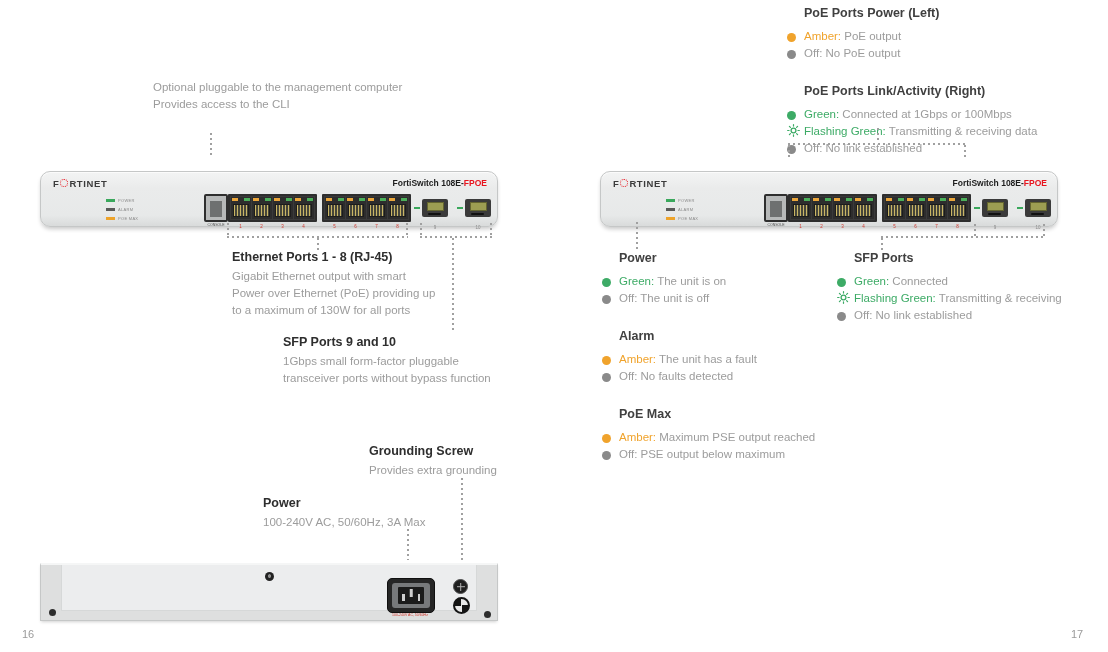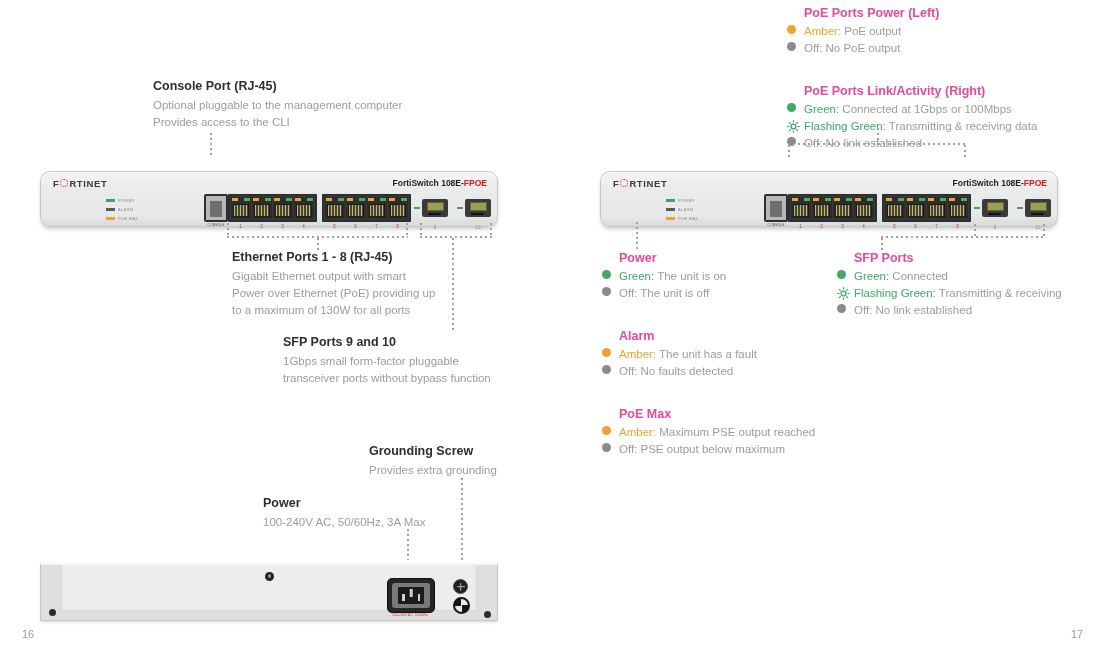--- a/index.html
+++ b/index.html
@@ -5,23 +5,23 @@
   html,body{margin:0;padding:0;background:#ffffff;font-family:"Liberation Sans","DejaVu Sans",sans-serif;}
   .canvas{position:relative;width:1108px;height:652px;background:#fff;overflow:hidden;}
 
   
   .note{position:absolute;}
   .note h4{margin:0 0 4px 0;font-size:12.5px;line-height:14px;color:#2e2e2e;font-weight:700;}
   .note p{margin:0;font-size:11.5px;line-height:17px;color:#9c9c9c;}
 
   
   .leg{position:absolute;font-size:11.5px;color:#9c9c9c;}
-  .leg h4{margin:0 0 4px 17px;font-size:12.5px;line-height:15px;color:#ec4899;font-weight:700;}
+  .leg h4{margin:0 0 4px 17px;font-size:12.5px;line-height:15px;color:#404040;font-weight:700;}
   .leg h4.sp{margin-top:25px;}
-  .lrow{display:flex;align-items:flex-start;height:17px;white-space:pre;}
+  .lrow{display:flex;align-items:flex-end;height:17px;white-space:pre;}
   .dot{width:9px;height:9px;border-radius:50%;margin-right:8px;flex:none;}
   .dot-amber{background:#f0a32c;}
   .dot-green{background:#3dab66;}
   .dot-off{background:#8a8a8a;}
   .flash{width:13px;height:13px;margin-right:4px;flex:none;}
   .c-amber{color:#f0a32c;}
   .c-green{color:#3dab66;}
   .c-off{color:#9c9c9c;}
   .lt{color:#9c9c9c;}
 
@@ -84,21 +84,20 @@
     background:conic-gradient(#e8e8e8 0 90deg,#151515 90deg 180deg,#e8e8e8 180deg 270deg,#151515 270deg 360deg);}
 
   .pagenum{position:absolute;font-size:11px;color:#9b9b9b;}
 </style>
 </head>
 <body>
 
 <div class="canvas">
 
   <div class="note" style="left:153px;top:79px">
-    <h4>Console Port (RJ-45)</h4>
     <p>Optional pluggable to the management computer</p>
     <p>Provides access to the CLI</p>
   </div>
 
   <i class="dv" style="left:210px;top:133px;height:25px"></i>
 
   <div class="switch" style="left:40px;top:163px" id="switch-left">
       <div class="sw-brand">F<span class="brand-o"></span>RTINET</div>
       <div class="sw-model">FortiSwitch 108E-<span class="red">FPOE</span></div>
       <div class="sw-leds">

